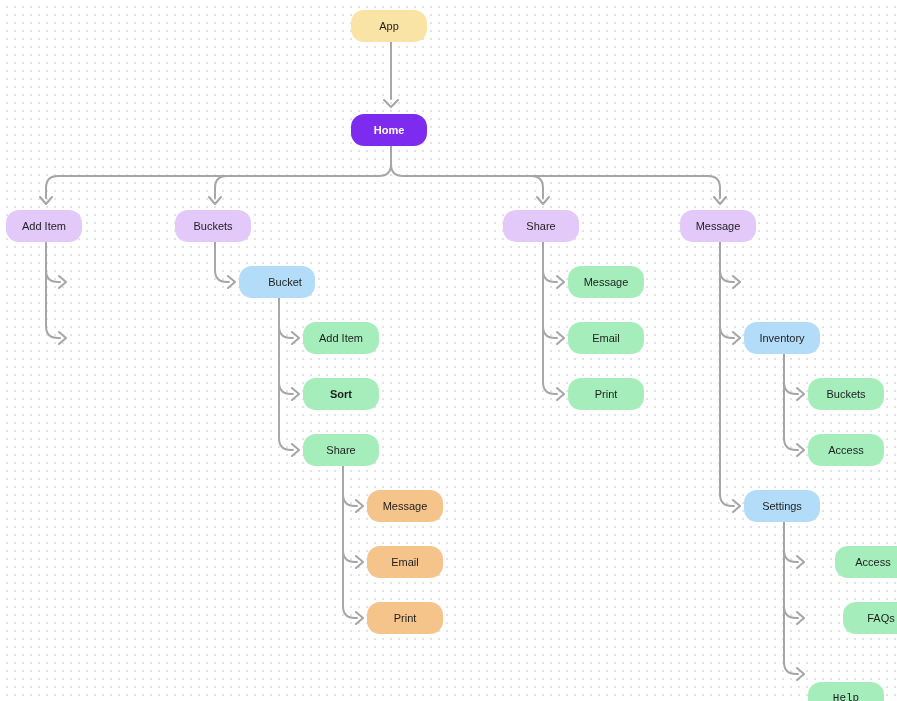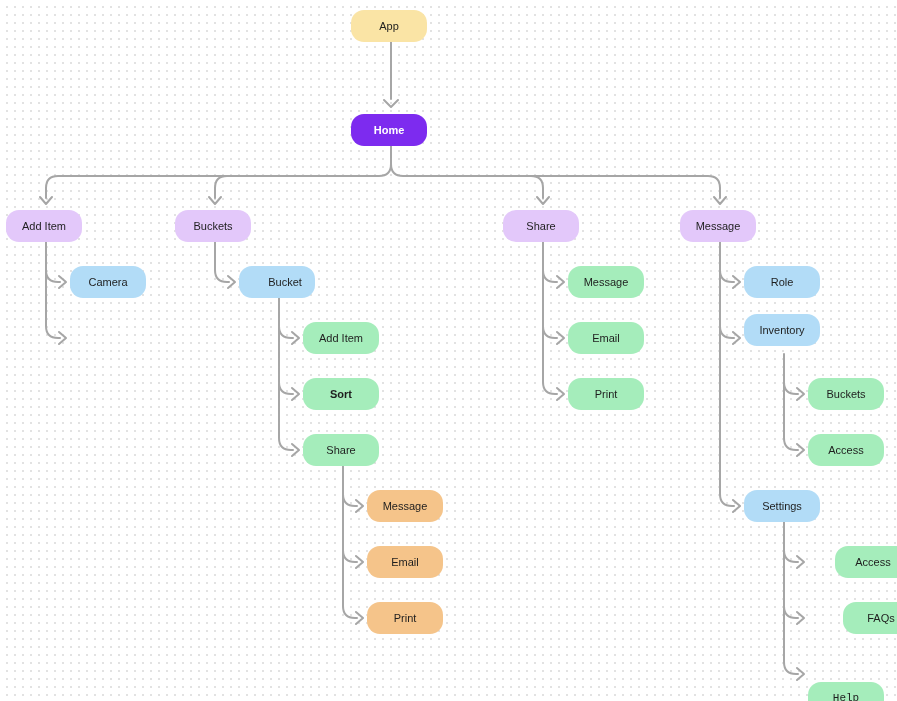--- a/index.html
+++ b/index.html
@@ -117,39 +117,37 @@
          M 784 606 Q 784 618 796 618 L 798 618"></path>
     <path d="M 797 556 L 804 562 L 797 568
          M 797 612 L 804 618 L 797 624
          M 797 668 L 804 674 L 797 680"></path>
   </svg>
 
   <div class="node yellow" style="left:351px; top:10px;">App</div>
   <div class="node purple" style="left:351px; top:114px;">Home</div>
 
   <div class="node lavender" style="left:6px;   top:210px;">Add Item</div>
-  <div class="node blue" style="left:70px;  top:266px;">Camera</div>
 
   <div class="node lavender" style="left:175px; top:210px;">Buckets</div>
   <div class="node blue" style="left:239px; top:266px;padding-left:16px;">Bucket</div>
   <div class="node green" style="left:303px; top:322px;">Add Item</div>
   <div class="node green" style="left:303px; top:378px;font-weight:bold;">Sort</div>
   <div class="node green" style="left:303px; top:434px;">Share</div>
   <div class="node orange" style="left:367px; top:490px;">Message</div>
   <div class="node orange" style="left:367px; top:546px;">Email</div>
   <div class="node orange" style="left:367px; top:602px;">Print</div>
 
   <div class="node lavender" style="left:503px; top:210px;">Share</div>
   <div class="node green" style="left:568px; top:266px;">Message</div>
   <div class="node green" style="left:568px; top:322px;">Email</div>
   <div class="node green" style="left:568px; top:378px;">Print</div>
 
   <div class="node lavender" style="left:680px; top:210px;">Message</div>
-  <div class="node blue" style="left:744px; top:266px;">Role</div>
-  <div class="node blue" style="left:744px; top:314px;">Inventory</div>
+  <div class="node blue" style="left:744px; top:322px;">Inventory</div>
   <div class="node green" style="left:808px; top:378px;">Buckets</div>
   <div class="node green" style="left:808px; top:434px;">Access</div>
   <div class="node blue" style="left:744px; top:490px;text-align:center;">Settings</div>
   <div class="node green" style="left:808px; top:546px;margin-left:27px;">Access</div>
   <div class="node green" style="left:843px; top:602px;">FAQs</div>
   <div class="node green" style="left:808px; top:682px;font-family:Liberation Mono, monospace;">Help</div>
 
 </div>
 
 </body></html>

